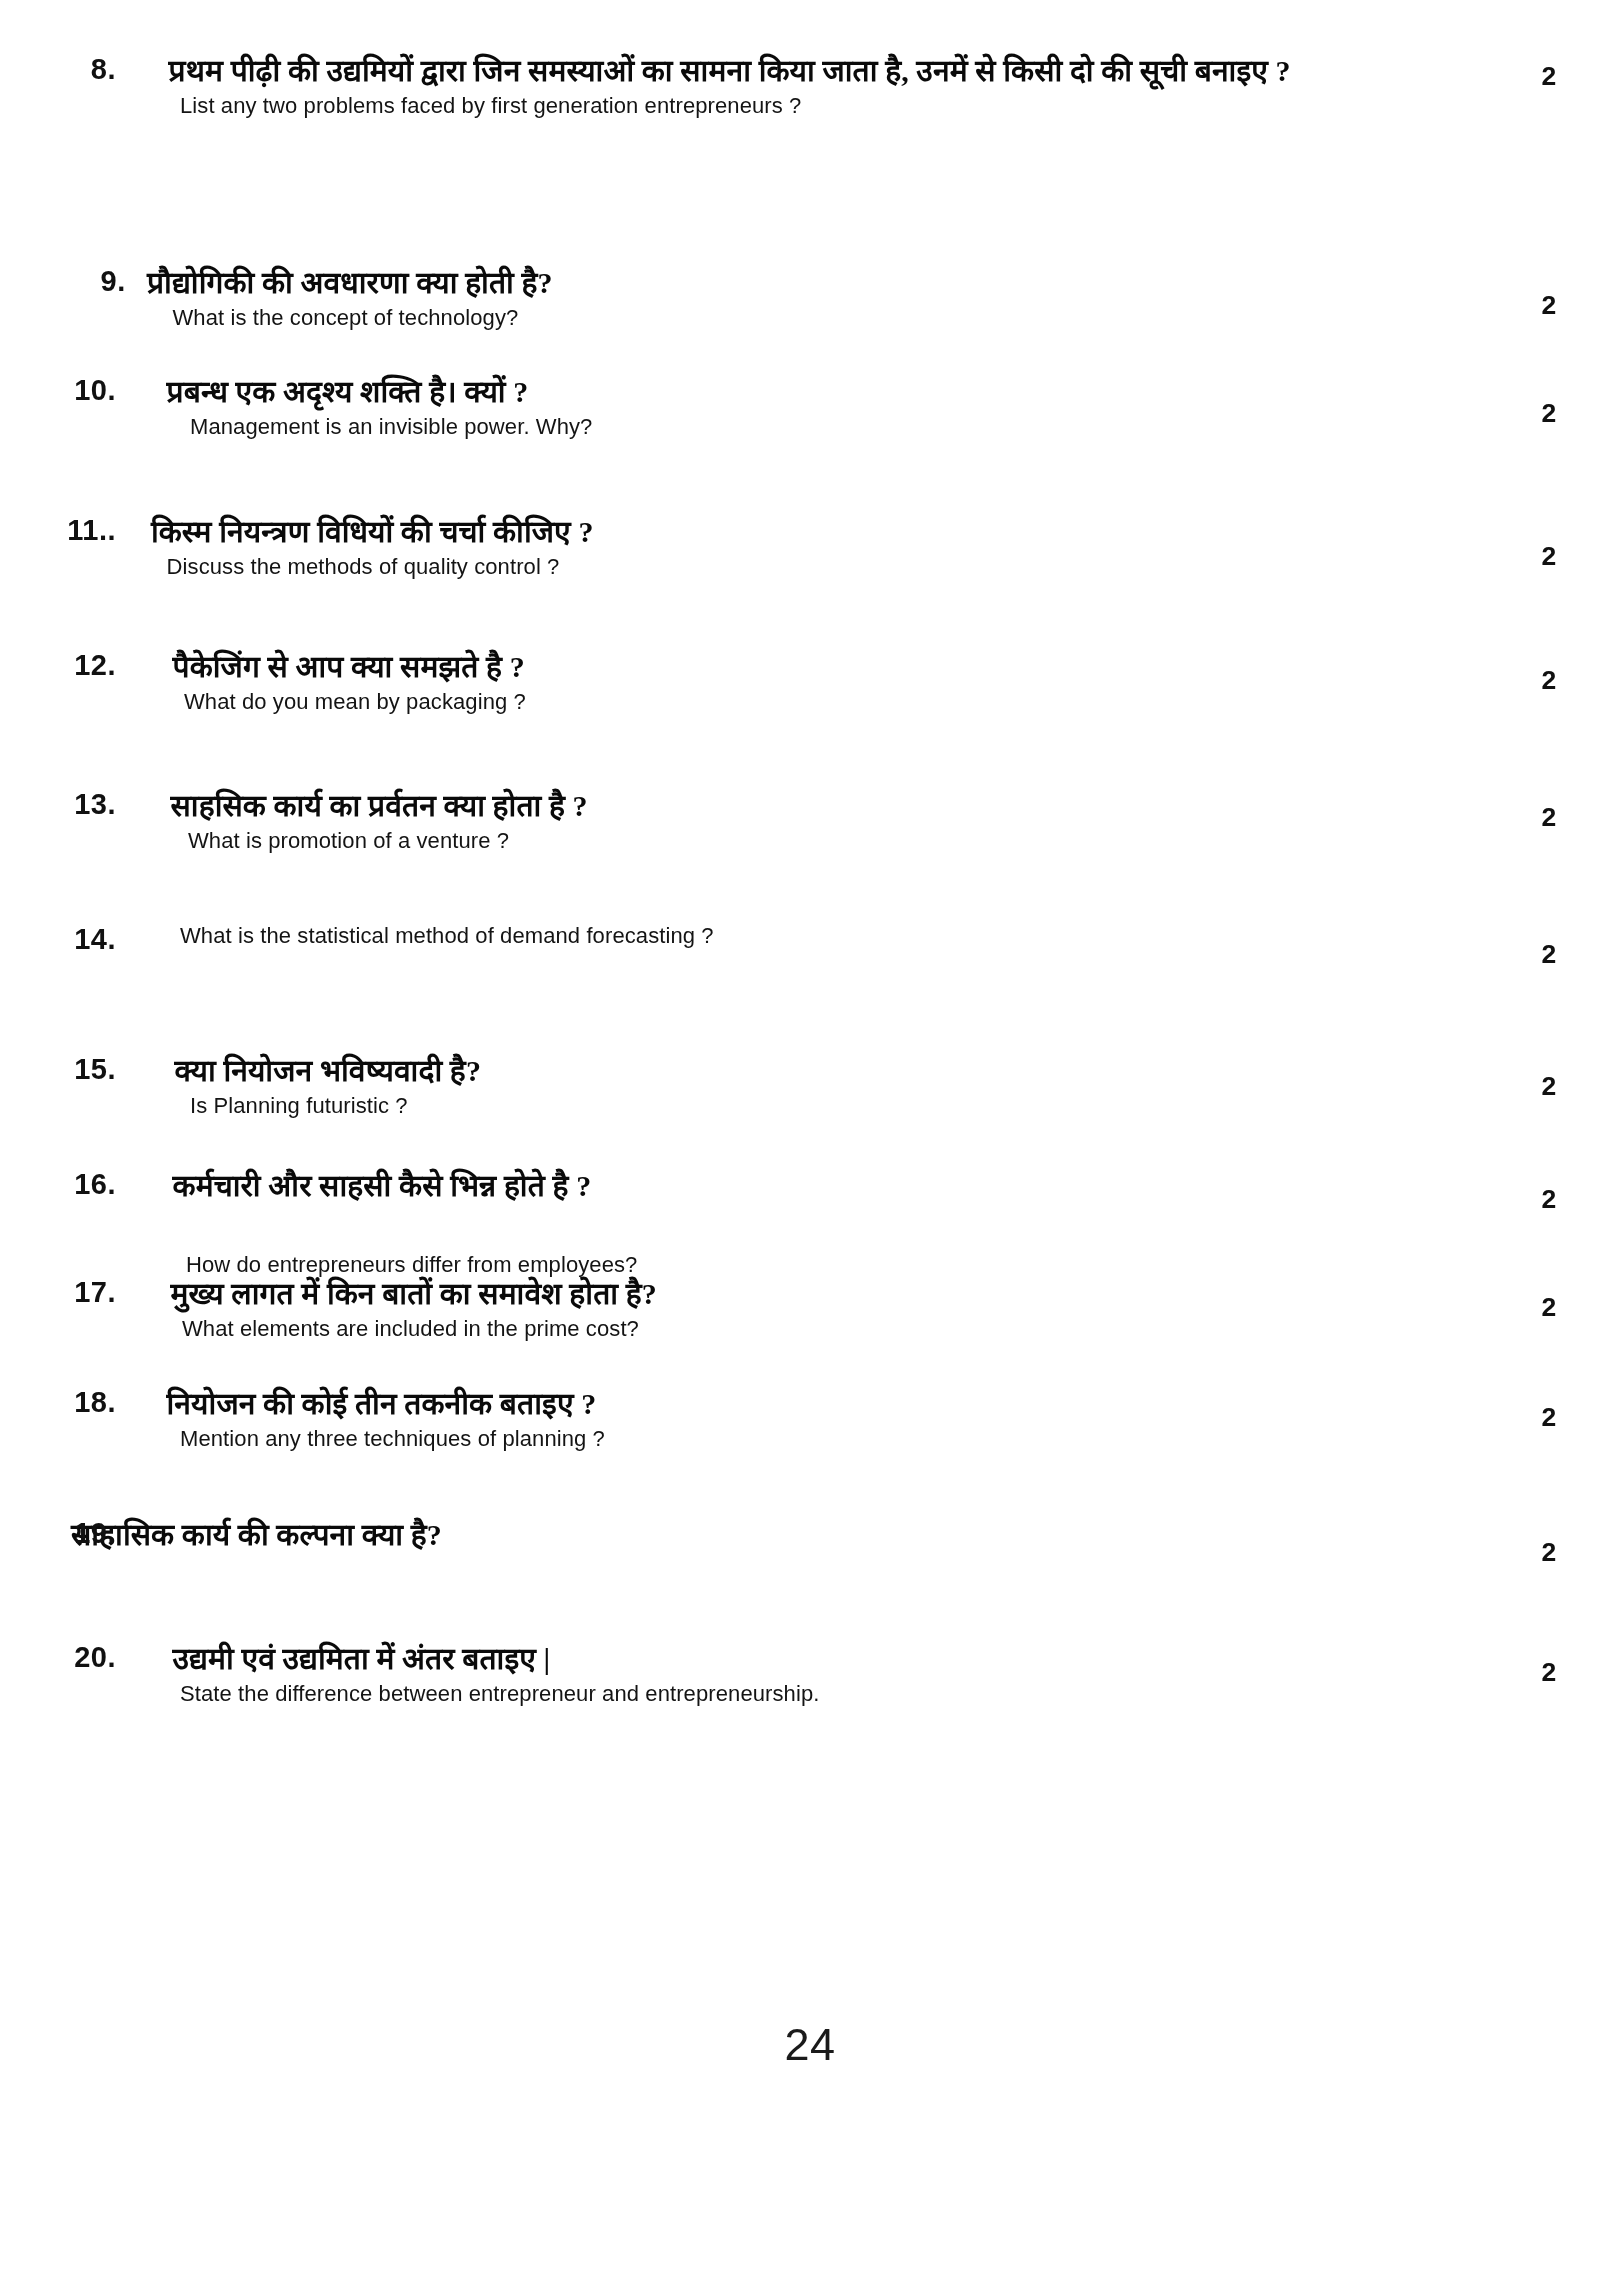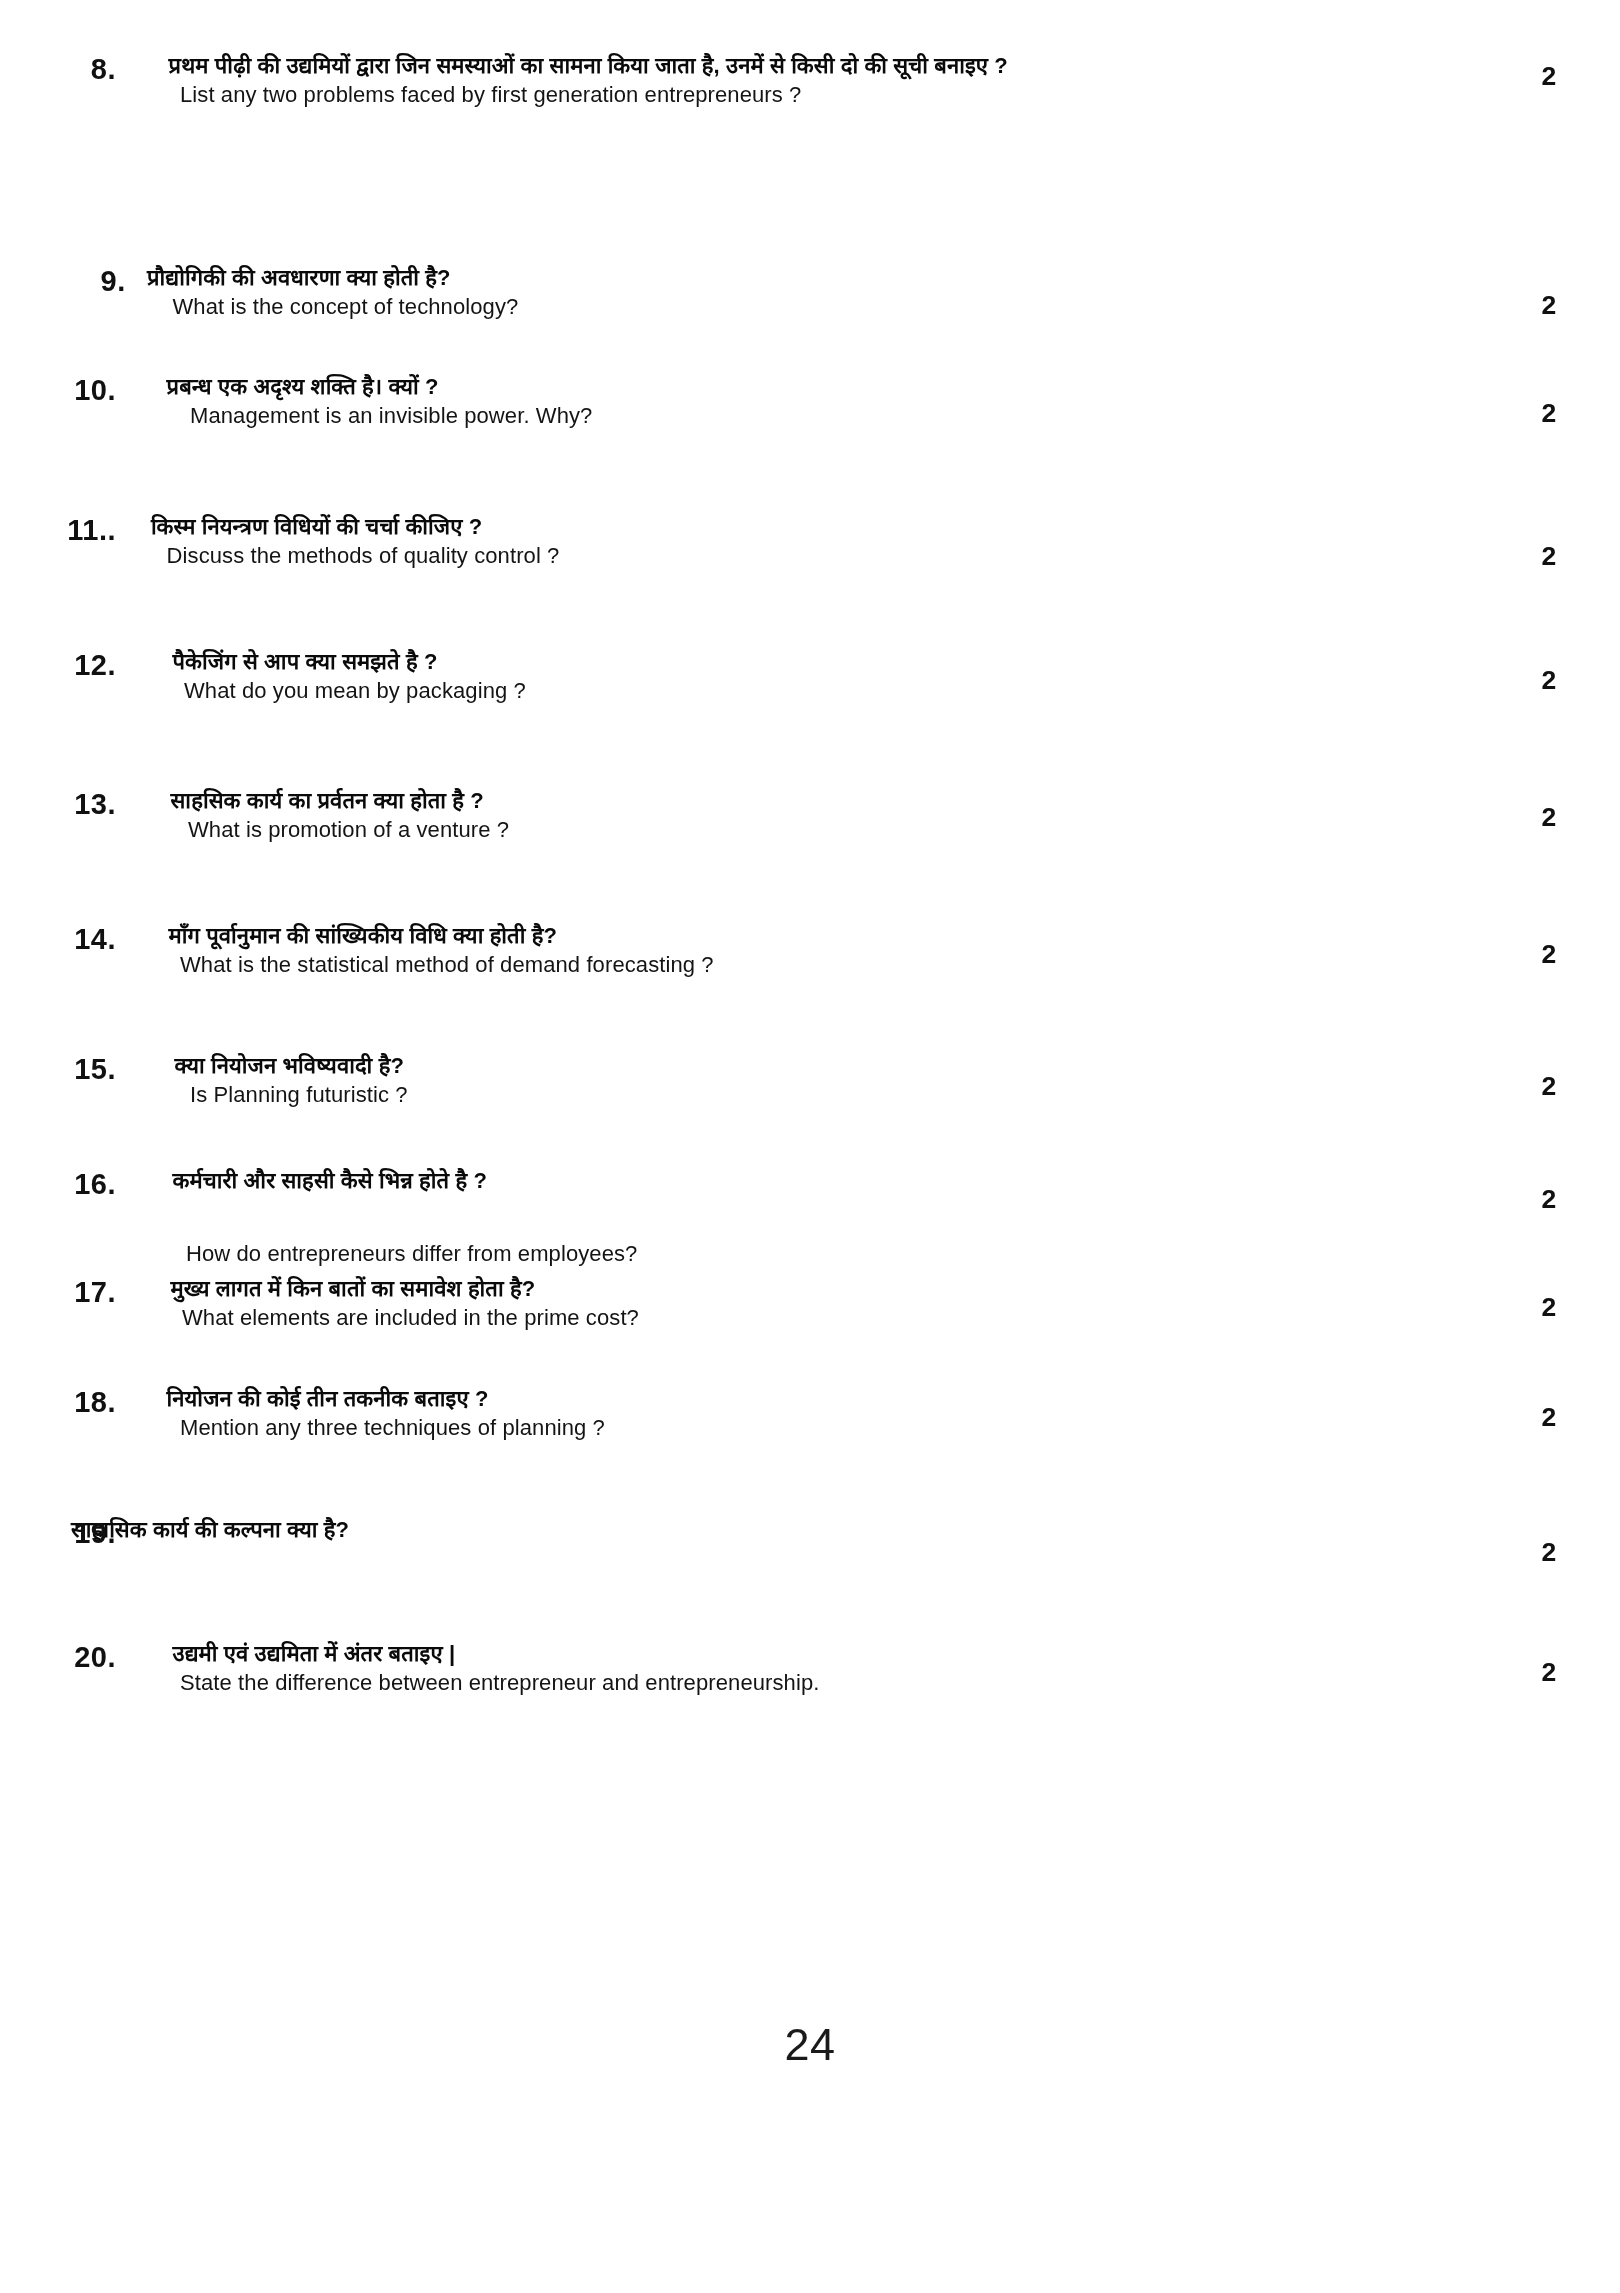--- a/index.html
+++ b/index.html
@@ -57,23 +57,23 @@
     font-weight: bold;
     font-size: 26.5px;
     color: #111111;
   }
 
   .q-body {
     display: block;
   }
 
   .hi {
-    font-family: Liberation Sans, sans-serif;
+    font-family: Liberation Serif, serif;
     font-weight: bold;
-    font-size: 22px;
+    font-size: 30px;
     line-height: 1.33;
     color: #0a0a0a;
     letter-spacing: 0.1px;
     margin: 0;
     padding-left: 11.8px;
     text-indent: 0;
   }
 
   .en {
     font-family: "Liberation Sans", "DejaVu Sans", sans-serif;
@@ -215,21 +215,20 @@
       <div class="q-body">
         <p class="hi">साहसिक कार्य का प्रर्वतन क्या होता है ?</p>
         <p class="en">What is promotion of a venture ?</p>
       </div>
       <div class="q-marks">2</div>
     </div>
 
     <div class="q-block q14">
       <div class="q-num">14.</div>
       <div class="q-body">
-        <p class="hi">माँग पूर्वानुमान की सांख्यिकीय विधि क्या होती है?</p>
         <p class="en">What is the statistical method of demand forecasting ?</p>
       </div>
       <div class="q-marks">2</div>
     </div>
 
     <div class="q-block q15">
       <div class="q-num">15.</div>
       <div class="q-body">
         <p class="hi">क्या नियोजन भविष्यवादी है?</p>
         <p class="en">Is Planning futuristic ?</p>

